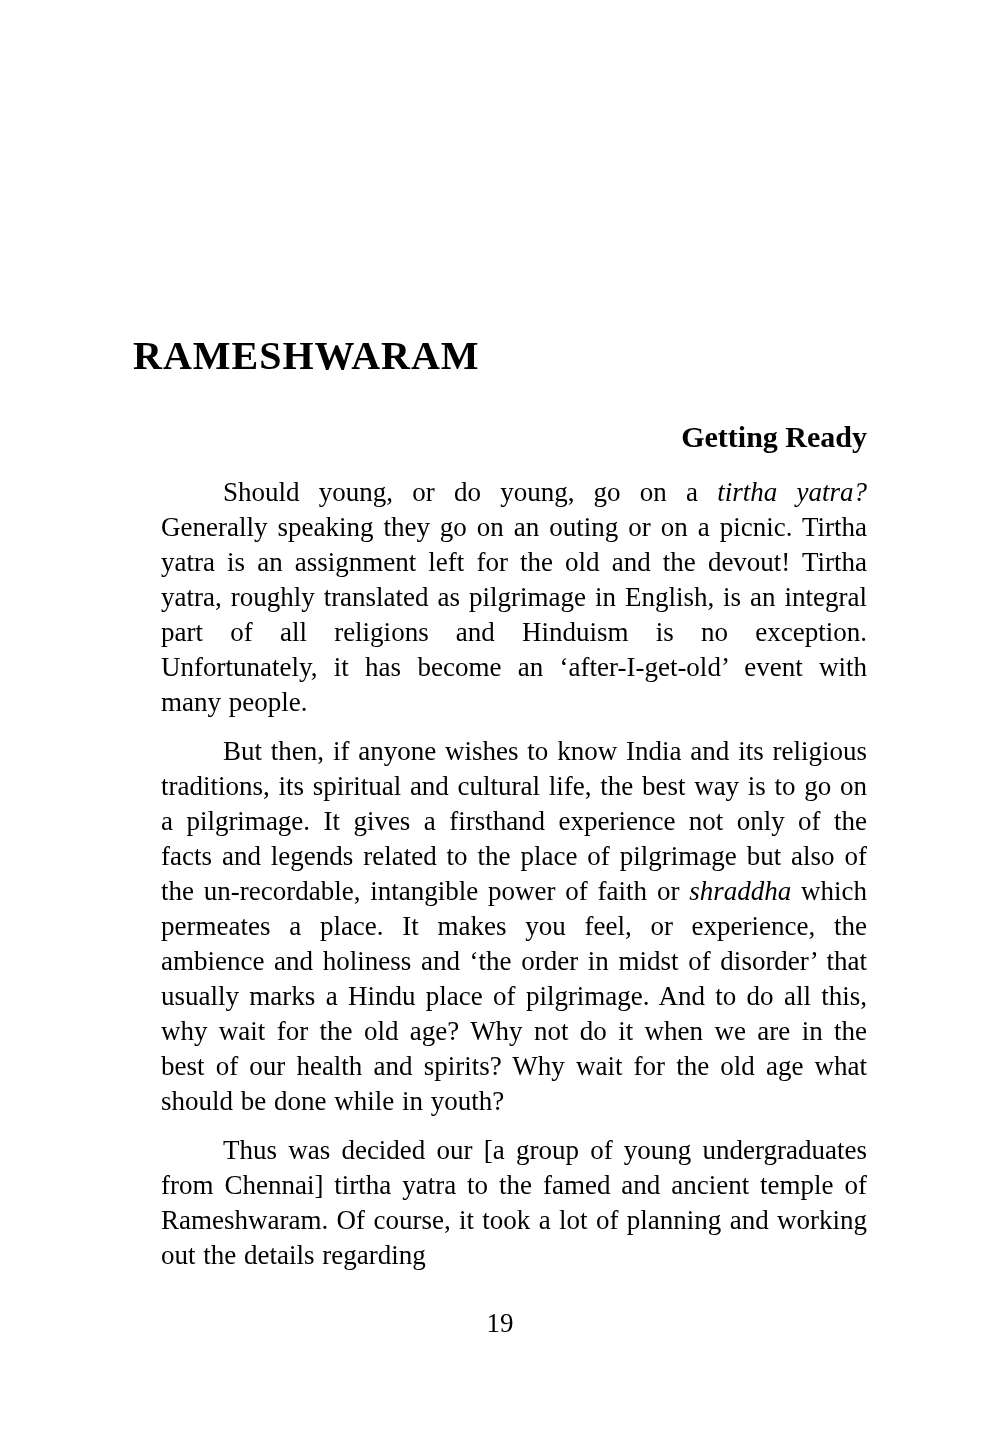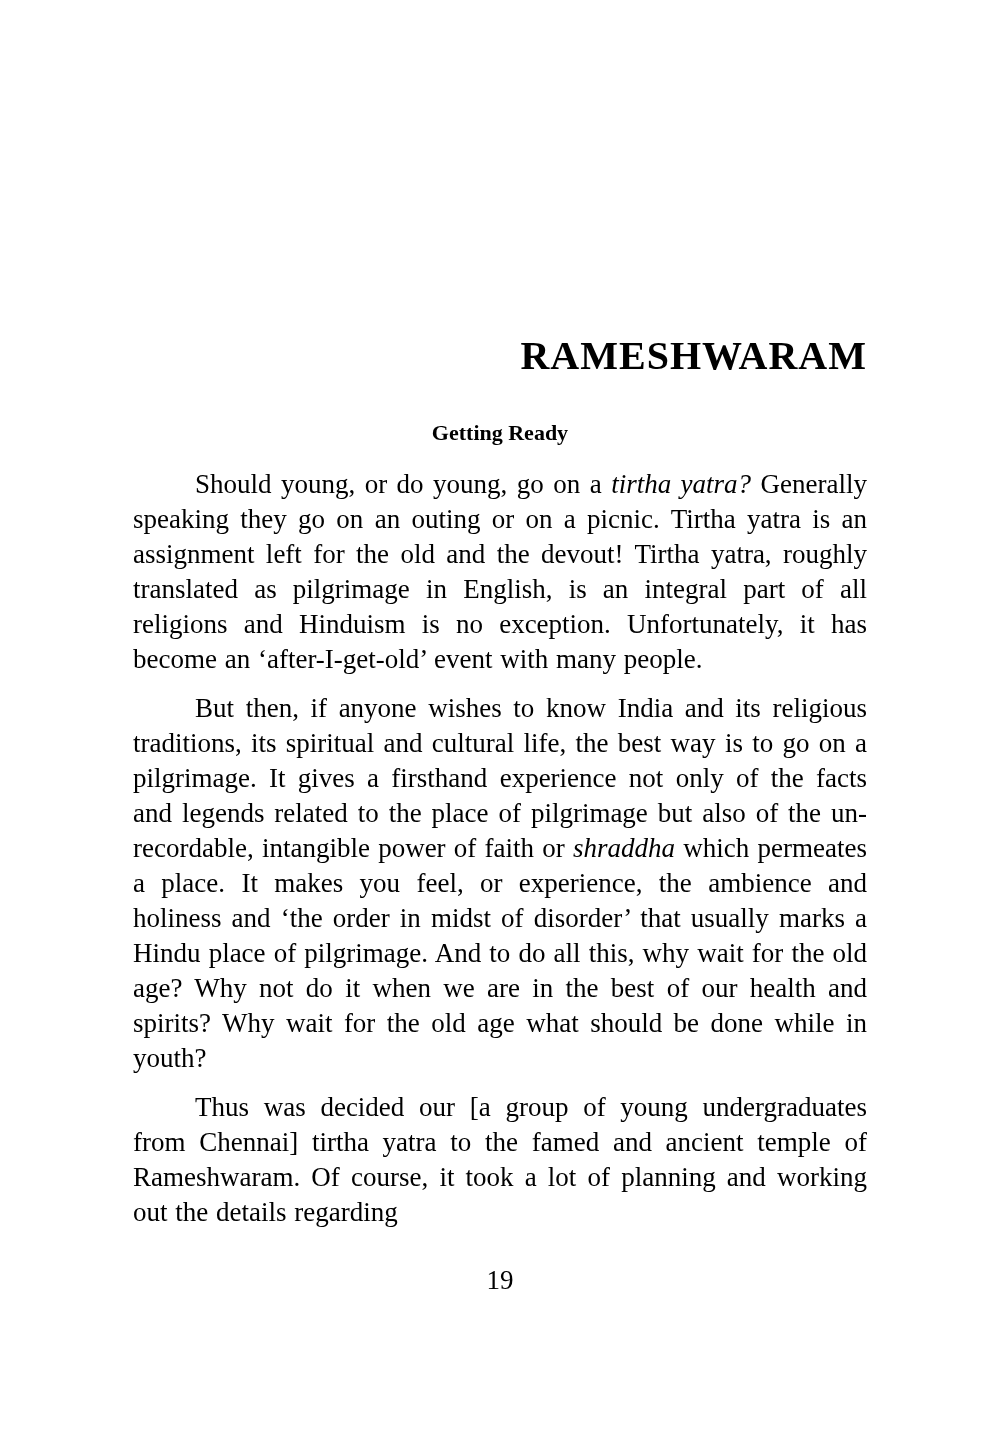--- a/index.html
+++ b/index.html
@@ -15,36 +15,37 @@
     overflow: hidden;
   }
   .page {
     width: 734px;
     margin: 0 auto;
     padding: 0;
   }
   .title {
     margin: 0;
     padding-top: 336px;
-    text-align: right;
+    text-align: left;
     font-size: 40px;
     line-height: 1.0;
     font-weight: bold;
     letter-spacing: 1px;
   }
   .section-heading {
     margin: 0;
     padding-top: 46px;
-    text-align: center;
-    font-size: 22px;
+    text-align: right;
+    font-size: 30px;
     line-height: 1.0;
     font-weight: bold;
   }
   .body-text {
     padding-top: 23px;
+    margin-left: 28px;
   }
   .para {
     margin: 0 0 14px 0;
     font-size: 27px;
     line-height: 35px;
     text-align: justify;
     text-indent: 62px;
     word-spacing: 1px;
   }
   .para:last-child {

